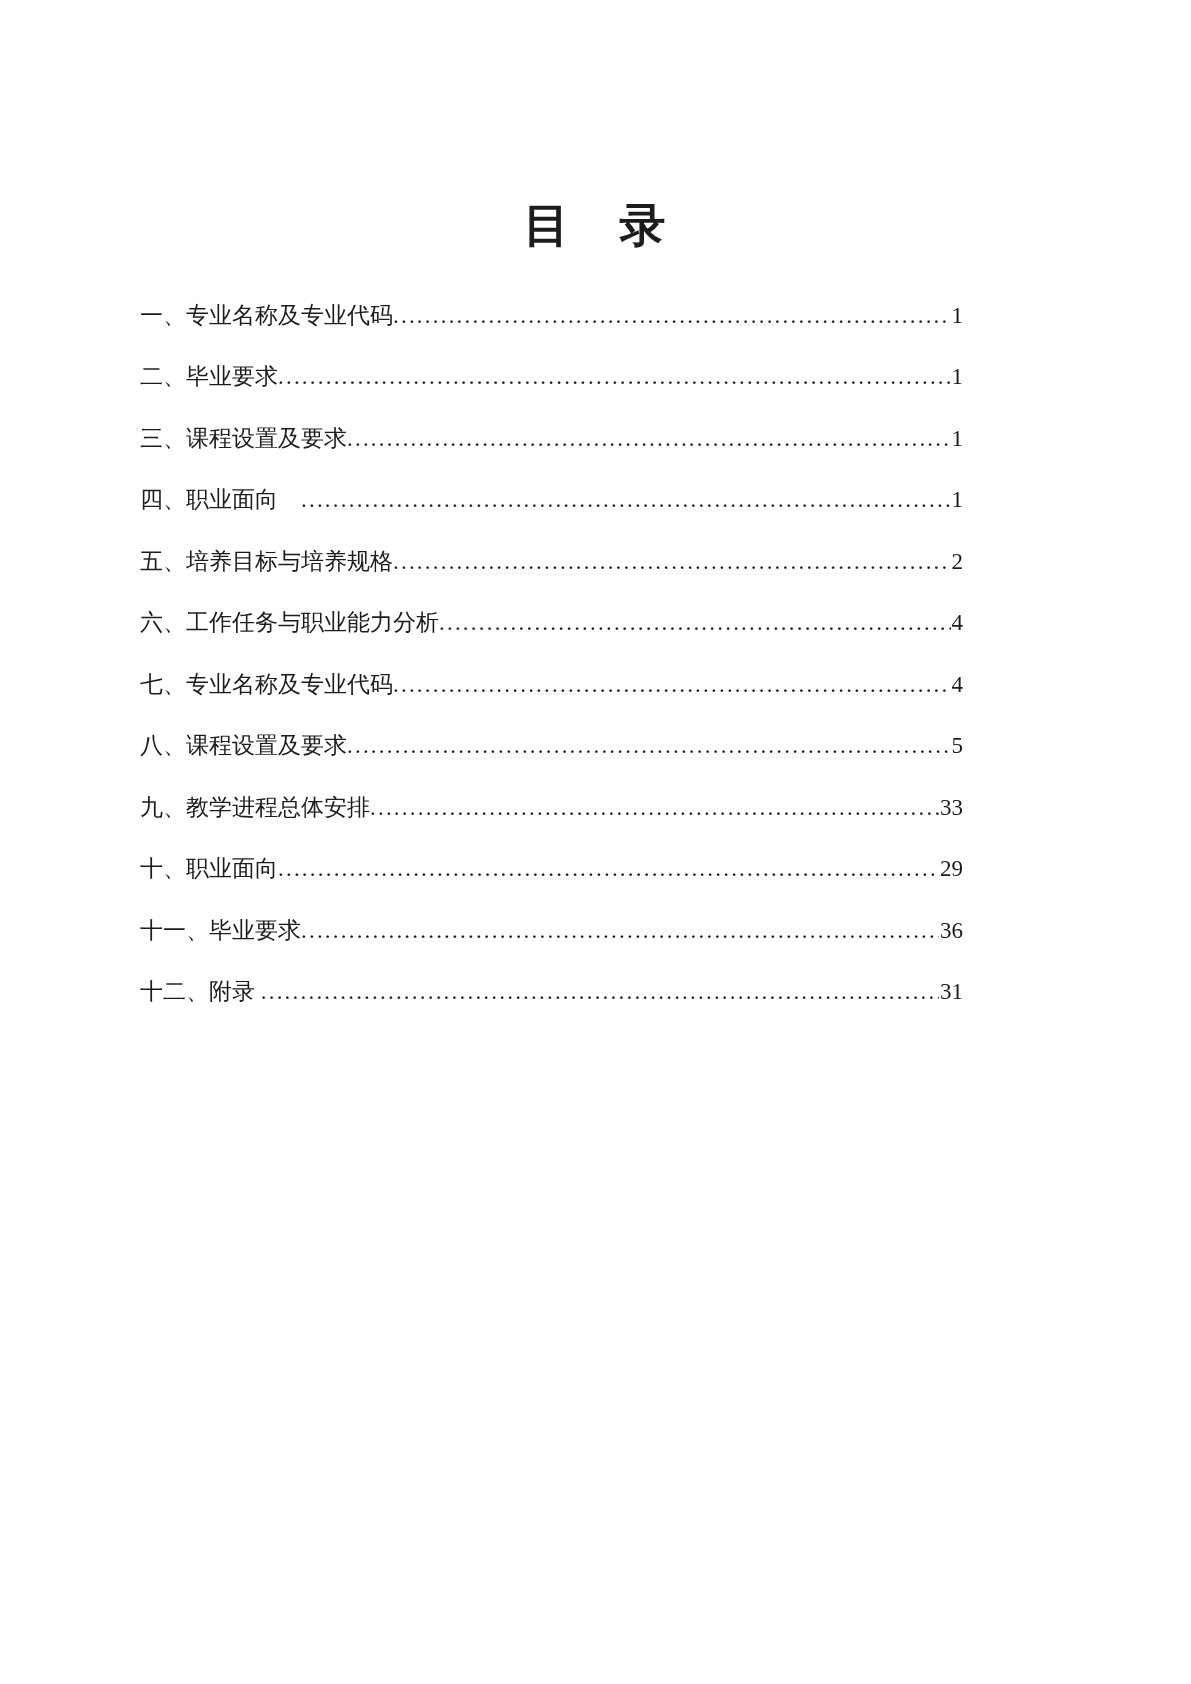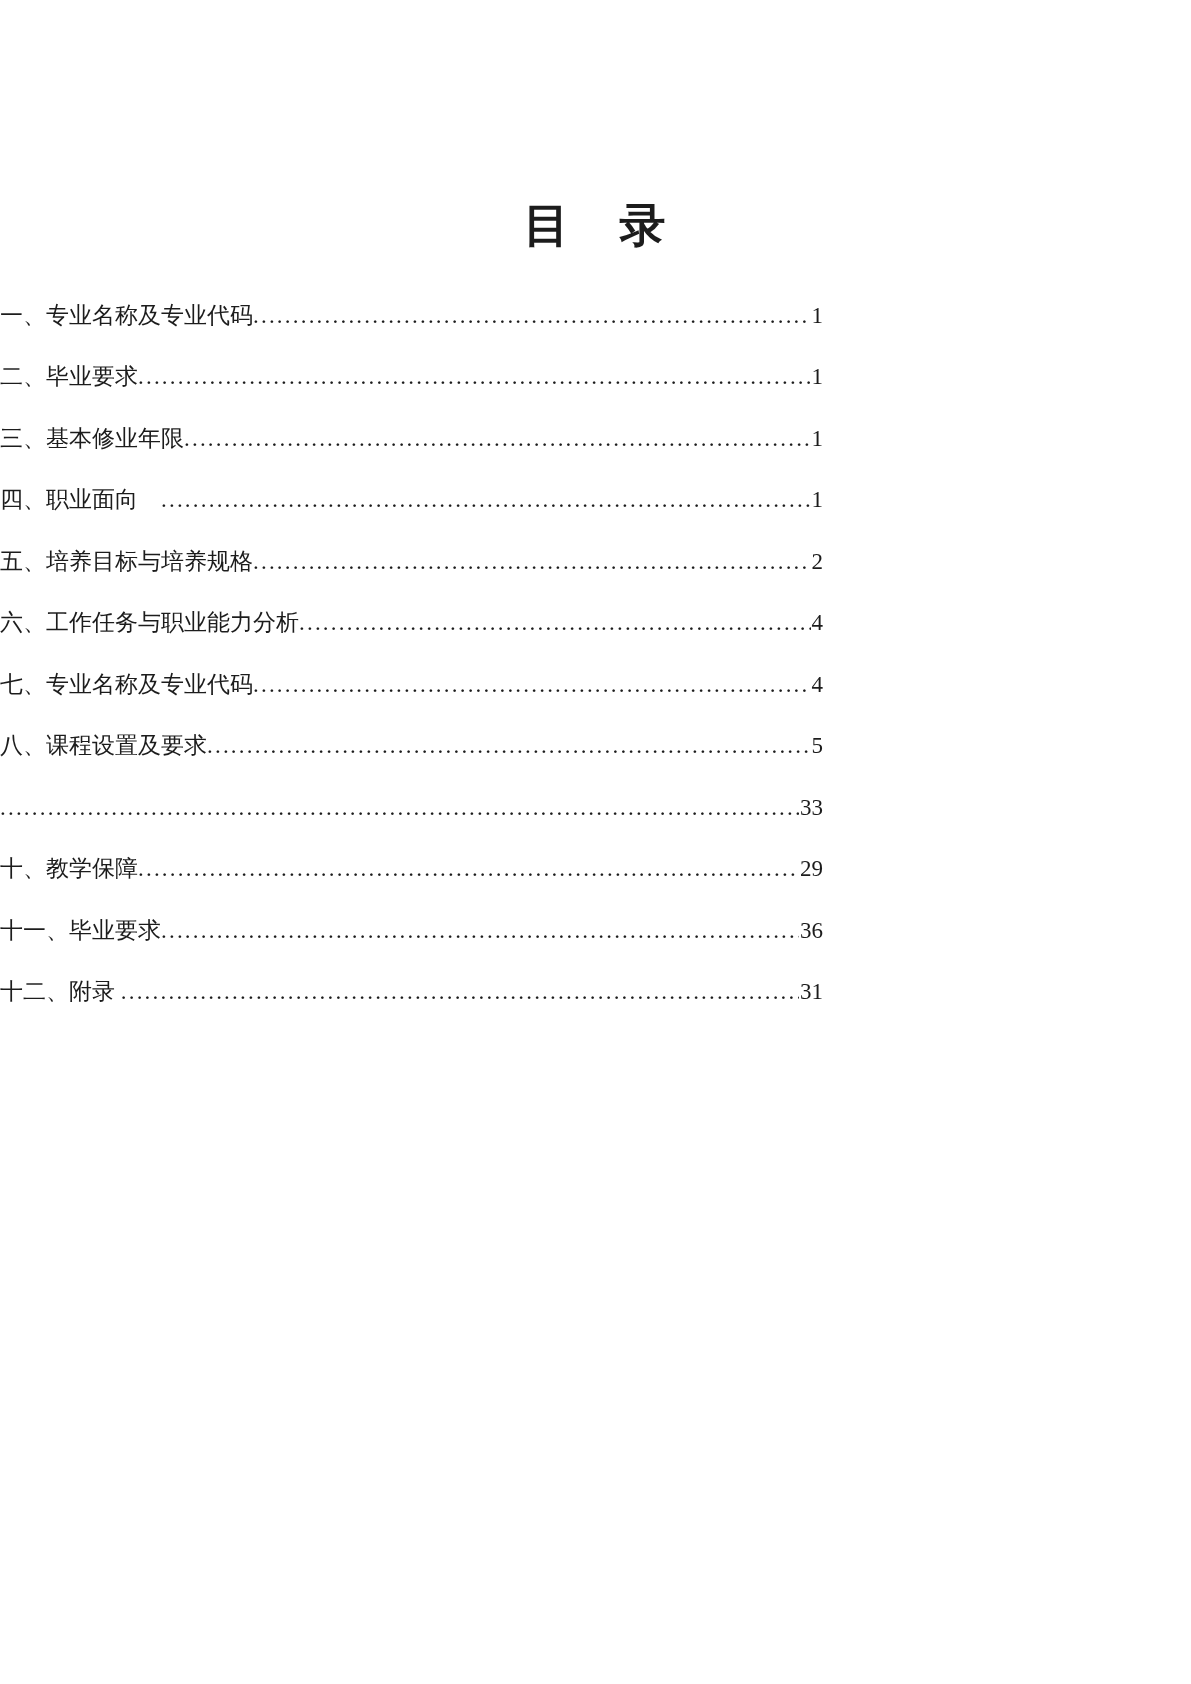--- a/index.html
+++ b/index.html
@@ -27,20 +27,21 @@
     padding-top: 200px;
     text-align: center;
     font-size: 46px;
     font-weight: bold;
     line-height: 1.15;
     letter-spacing: 2px;
     white-space: pre;
   }
   .toc-list {
     margin-top: 32px;
+    margin-left: 140px;
     width: 823px; 
   }
   .toc-row {
     display: flex;
     align-items: baseline;
     height: 61.5px;
     font-size: 23px;
     line-height: 61.5px;
     cursor: pointer;
   }
@@ -75,21 +76,21 @@
     <span class="toc-page">1</span>
   </div>
 
   <div class="toc-row">
     <span class="toc-label">二、毕业要求</span>
     <span class="toc-dots" aria-hidden="true">............................................................................................................................................................................................................................................................................................................</span>
     <span class="toc-page">1</span>
   </div>
 
   <div class="toc-row">
-    <span class="toc-label">三、基本修业年限</span>
+    <span class="toc-label">三、课程设置及要求</span>
     <span class="toc-dots" aria-hidden="true">............................................................................................................................................................................................................................................................................................................</span>
     <span class="toc-page">1</span>
   </div>
 
   <div class="toc-row">
     <span class="toc-label">四、职业面向　</span>
     <span class="toc-dots" aria-hidden="true">............................................................................................................................................................................................................................................................................................................</span>
     <span class="toc-page">1</span>
   </div>
 
@@ -111,26 +112,27 @@
     <span class="toc-page">4</span>
   </div>
 
   <div class="toc-row">
     <span class="toc-label">八、课程设置及要求</span>
     <span class="toc-dots" aria-hidden="true">............................................................................................................................................................................................................................................................................................................</span>
     <span class="toc-page">5</span>
   </div>
 
   <div class="toc-row">
+    <span class="toc-label">九、教学进程总体安排</span>
     <span class="toc-dots" aria-hidden="true">............................................................................................................................................................................................................................................................................................................</span>
     <span class="toc-page">33</span>
   </div>
 
   <div class="toc-row">
-    <span class="toc-label">十、教学保障</span>
+    <span class="toc-label">十、职业面向</span>
     <span class="toc-dots" aria-hidden="true">............................................................................................................................................................................................................................................................................................................</span>
     <span class="toc-page">29</span>
   </div>
 
   <div class="toc-row">
     <span class="toc-label">十一、毕业要求</span>
     <span class="toc-dots" aria-hidden="true">............................................................................................................................................................................................................................................................................................................</span>
     <span class="toc-page">36</span>
   </div>
 

